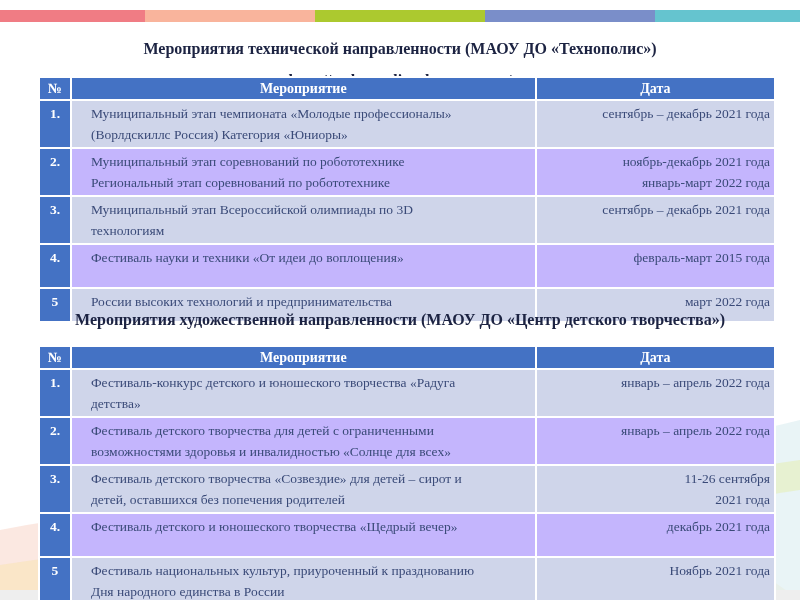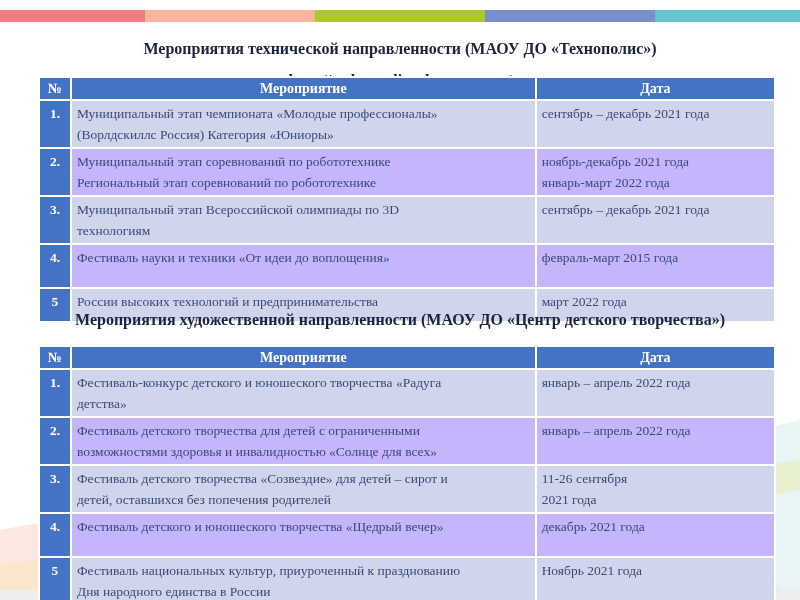--- a/index.html
+++ b/index.html
@@ -20,26 +20,26 @@
   }
   table.events {
     position:absolute; left:38px; width:738px; border-collapse:collapse; z-index:2;
     font-size:13.5px;
   }
   table.events th {
     background:#4472c4; color:#ffffff; font-weight:bold; font-size:14px;
     height:21px; padding:0; text-align:center; border:2px solid #ffffff;
   }
   table.events td {
-    border:2px solid #ffffff; padding:2px 4px 2px 5px; vertical-align:top; line-height:21px;
+    border:2px solid #ffffff; padding:2px 4px 2px 19px; vertical-align:top; line-height:21px;
   }
   table.events td.num {
     background:#4472c4; color:#ffffff; font-weight:bold; text-align:center; width:22px; padding:2px 3px;
   }
-  table.events td.date { text-align:left; }
+  table.events td.date { text-align:right; }
   tr.odd td.event, tr.odd td.date { background:#cfd5ea; }
   tr.even td.event, tr.even td.date { background:#c4b5fd; }
   col.c-num { width:32px; }
   col.c-event { width:466px; }
   col.c-date { width:240px; }
 </style>
 </head>
 <body>
 
 <div class="stripe">

